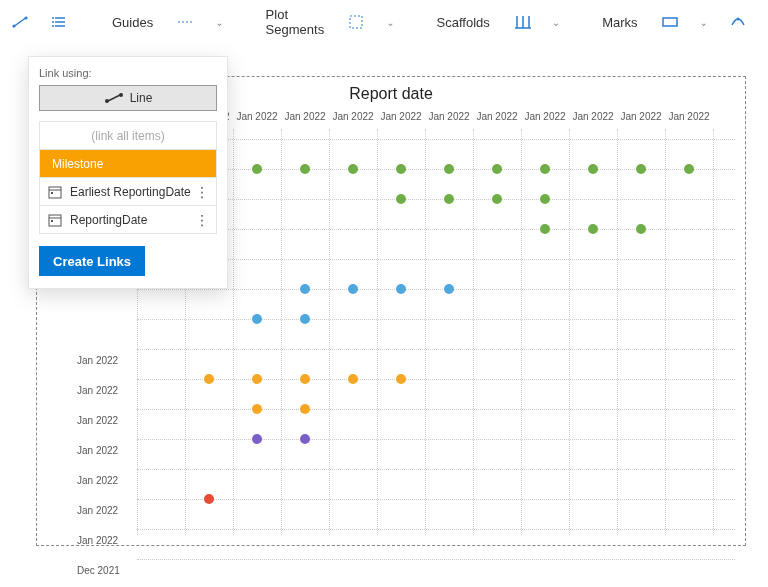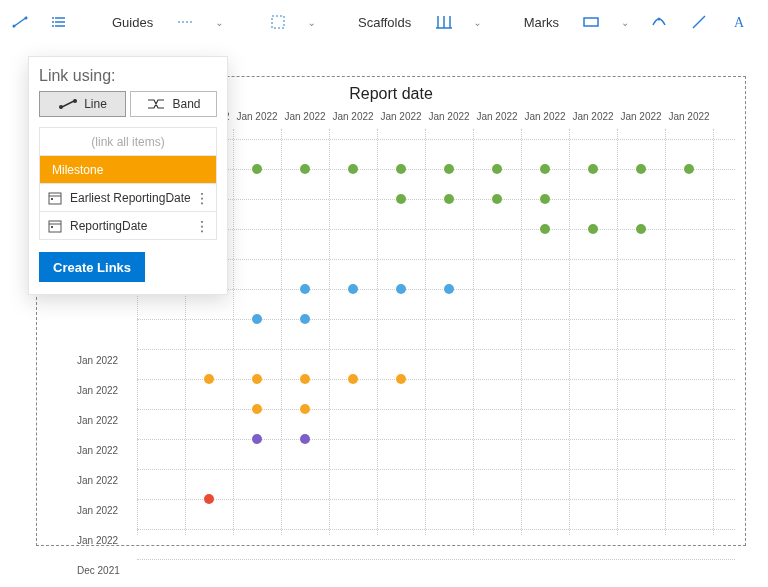--- a/index.html
+++ b/index.html
@@ -57,21 +57,21 @@
     left: 28px;
     top: 56px;
     width: 200px;
     background: #fff;
     border: 1px solid #e5e5e5;
     box-shadow: 0 6px 20px rgba(0,0,0,0.15);
     padding: 10px 10px 12px 10px;
     z-index: 10;
   }
   .panel-label {
-    font-size: 16px;
+    font-size: 11px;
     color: #666;
     margin-bottom: 6px;
   }
   .seg-row {
     display: flex;
     gap: 4px;
     margin-bottom: 10px;
   }
   .seg-btn {
     flex: 1;
@@ -229,20 +229,21 @@
   </div>
   <div class="tb-sep"></div>
   <span class="tb-group-label">Guides</span>
   <div class="tb-btn">
     <svg class="icon-svg">
         <path stroke="#2b7cd3" stroke-dasharray="2 2" d="M2 9h14"></path>
       </svg>
   </div>
   <span class="chev">⌄</span>
   <div class="tb-sep"></div>
+  <span class="tb-group-label">Plot Segments</span>
   <div class="tb-btn">
     <svg class="icon-svg">
         <rect x="3" y="3" width="12" height="12" stroke="#2b7cd3" fill="none" stroke-dasharray="2 2"></rect>
       </svg>
   </div>
   <span class="chev">⌄</span>
   <div class="tb-sep"></div>
   <span class="tb-group-label">Scaffolds</span>
   <div class="tb-btn">
     <svg class="icon-svg">
@@ -398,26 +399,20 @@
   <div class="panel-label">Link using:</div>
   <div class="seg-row">
     <div class="seg-btn selected">
       <svg width="20" height="12">
           <path d="M2 10L18 2" stroke="#333" stroke-width="1.5"></path>
           <circle cx="3" cy="9" r="2" fill="#333"></circle>
           <circle cx="17" cy="3" r="2" fill="#333"></circle>
         </svg>
       <span>Line</span>
     </div>
-    <div class="seg-btn">
-      <svg width="20" height="12">
-          <path d="M2 2h6l4 8h6M2 10h6l4-8h6" stroke="#333" fill="none" stroke-width="1.2"></path>
-        </svg>
-      <span>Band</span>
-    </div>
   </div>
   <div class="list">
     <div class="list-item placeholder">
       <span>(link all items)</span>
     </div>
     <div class="list-item selected">
       <span>Milestone</span>
     </div>
     <div class="list-item">
       <span class="cal-icon">

